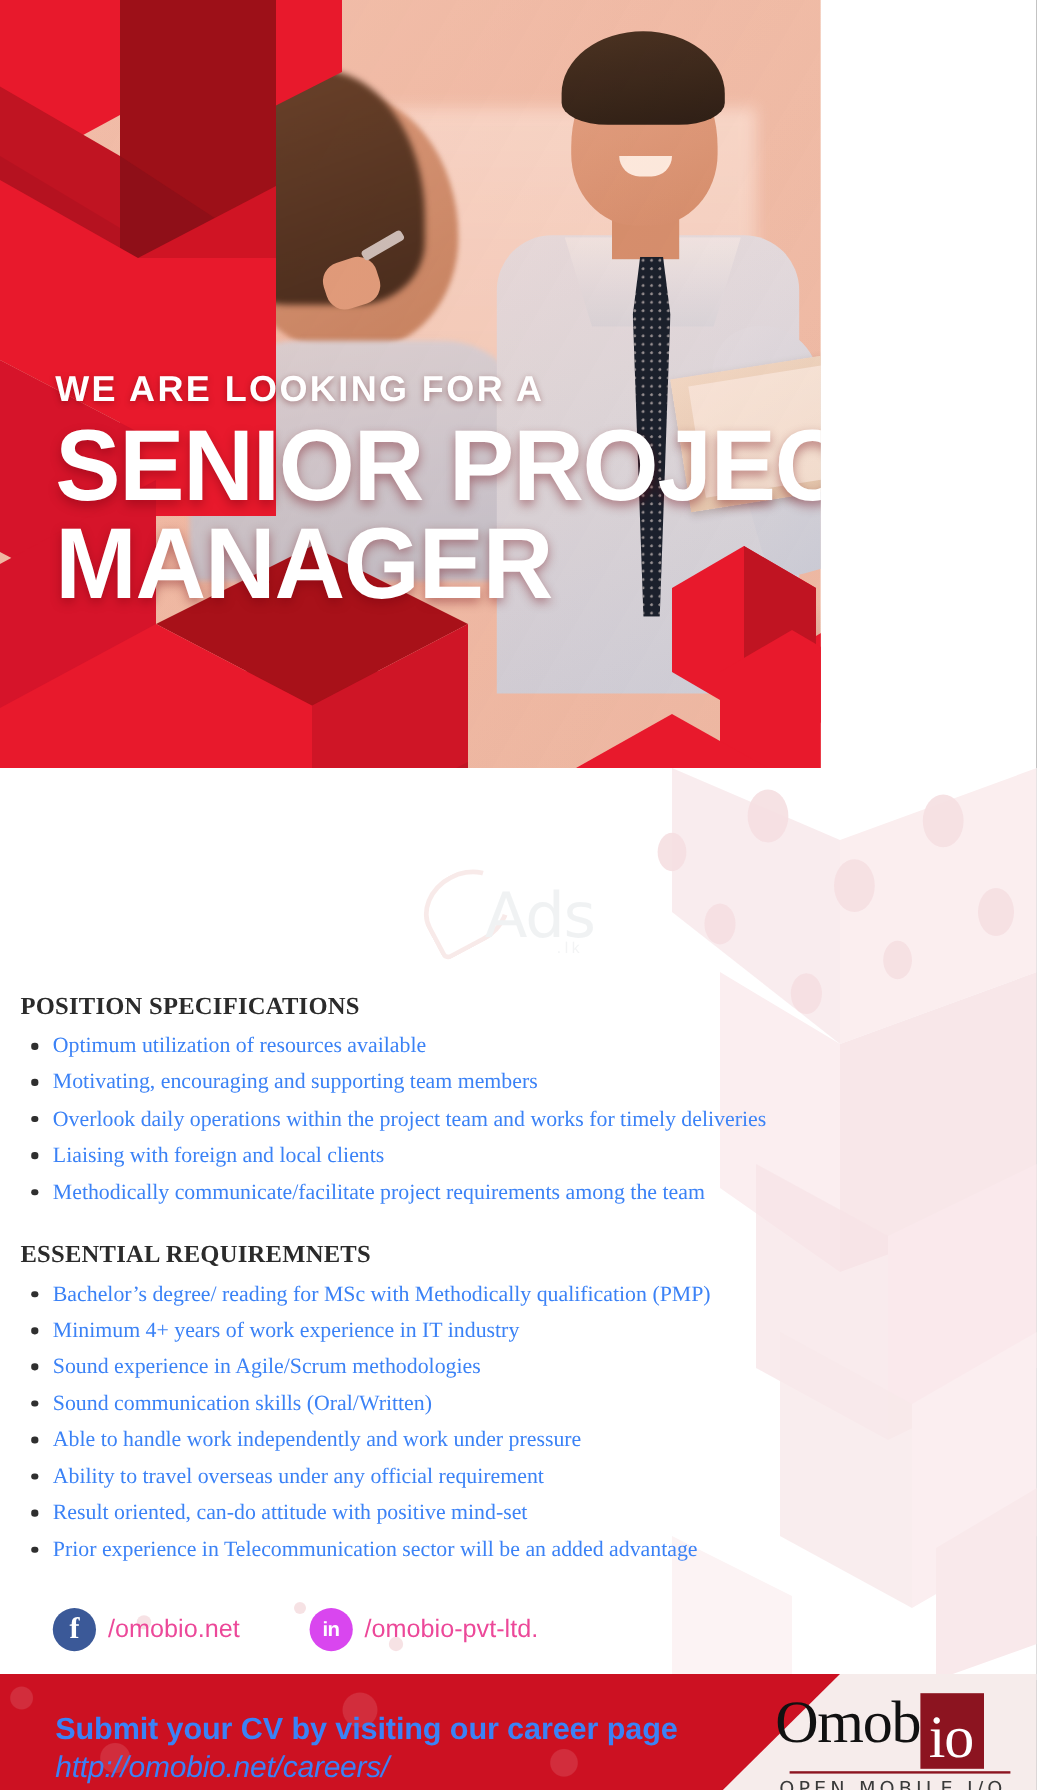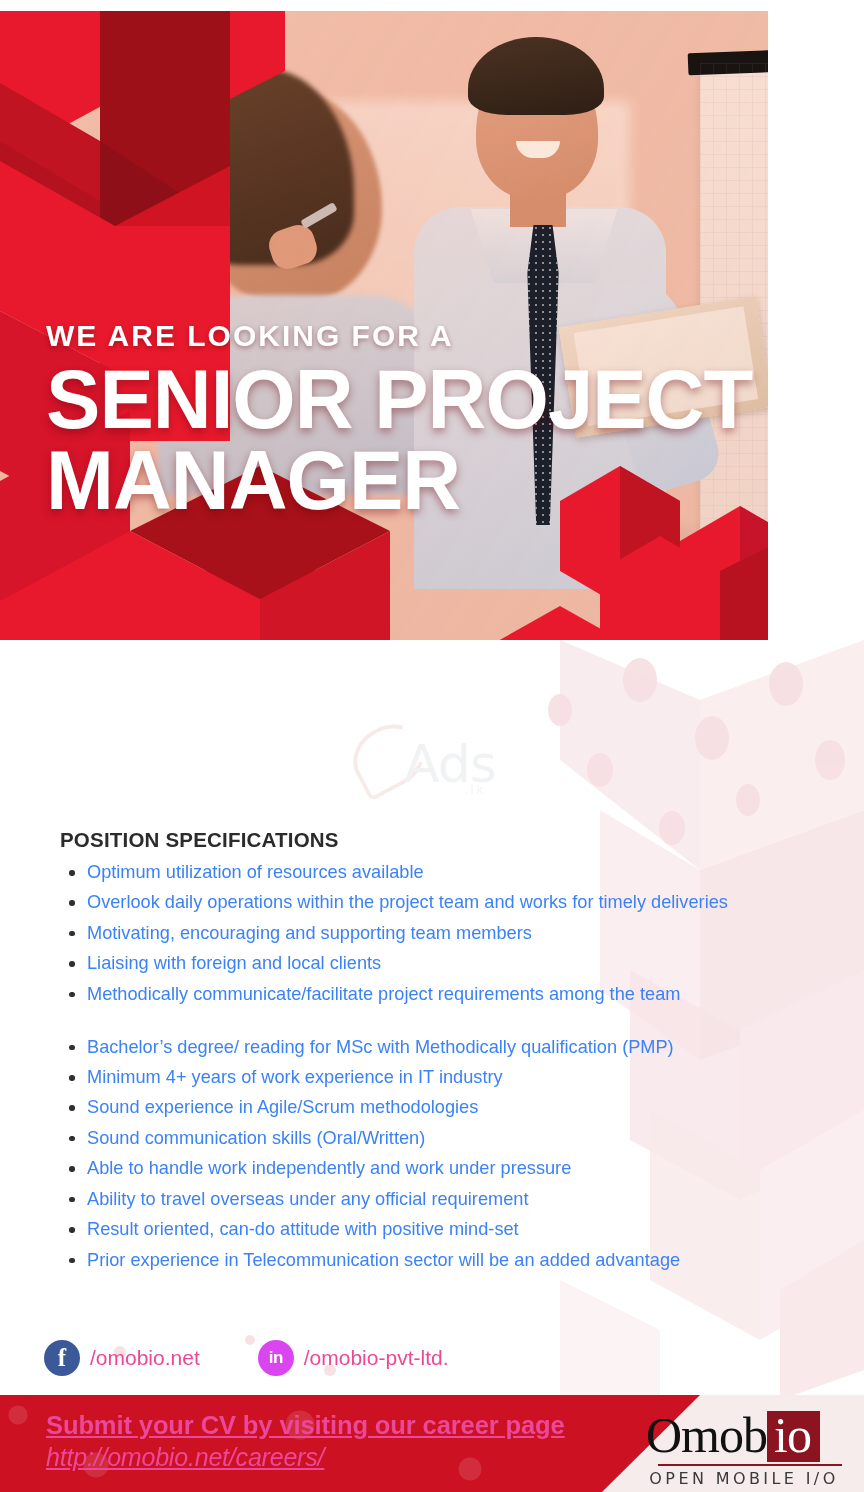--- a/index.html
+++ b/index.html
@@ -9,21 +9,21 @@
     font-family:"Liberation Sans", sans-serif;
     display:flex; justify-content:center;
   }
   .poster{
     position:relative; width:864px; height:1492px;
     background:#ffffff; overflow:hidden;
   }
 
   
   .hero{
-    position:absolute; left:0; top:11px; width:768px; height:700px;
+    position:absolute; left:0; top:0; width:684px; height:700px;
     overflow:hidden;
   }
   
   .photo{
     position:absolute; inset:0;
     background:
       
       linear-gradient(to bottom, rgba(255,255,255,0) 0 0),
       radial-gradient(ellipse 120px 60px at 640px 540px, rgba(120,80,70,.22), transparent 70%),
       linear-gradient(135deg,#f6d9cc 0%, #f3cdbc 40%, #eec0ad 100%);
@@ -175,21 +175,21 @@
     position:absolute; left:0px; top:18px; width:74px; height:62px;
     border:4px solid #e9bcb8; border-radius:50% 50% 50% 10%;
     border-right-color:transparent; transform:rotate(-28deg);
   }
 
   
   .body-bg{ position:absolute; left:0; top:640px; width:864px; height:760px; overflow:hidden; }
   .body-bg svg{ display:block; }
 
   .content{ position:absolute; left:0; top:828px; width:864px; z-index:7; }
-  .sec{ padding:0 60px; }
+  .sec{ padding:0 17px;font-family:Liberation Serif, serif; }
   .sec-title{
     font-size:20.5px; font-weight:700; color:#2b2b2b; letter-spacing:.2px;
     margin-bottom:9px;
   }
   .sec + .sec{ margin-top:30px; }
   ul{ list-style:none; }
   li{
     position:relative; padding-left:27px; margin-bottom:7.5px;
     font-size:18.2px; line-height:1.26; color:#3b82f6;
   }
@@ -224,33 +224,33 @@
     clip-path:polygon(0 0, 100% 0, 86% 100%, 0 100%);
   }
   .footer-red:after{
     content:""; position:absolute; inset:0; opacity:.12;
     background-image:
       radial-gradient(circle at 18px 20px, #fff 9px, transparent 10px),
       radial-gradient(circle at 96px 70px, #fff 12px, transparent 13px),
       radial-gradient(circle at 300px 30px, #fff 14px, transparent 15px),
       radial-gradient(circle at 470px 74px, #fff 11px, transparent 12px);
   }
-  .footer-txt{ position:absolute; left:46px; top:16px; color:#ec4899;text-decoration:underline; }
+  .footer-txt{ position:absolute; left:46px; top:32px; color:#3b82f6; }
   .cv-line{ font-size:25.5px; font-weight:700; letter-spacing:-.1px; }
   .cv-url{ font-size:25px; font-style:italic; margin-top:3px; letter-spacing:-.2px; }
 
   .logo{ position:absolute; right:22px; top:16px; width:196px; height:70px; }
   .logo-row{ display:flex; align-items:flex-start; }
   .logo-omob{
     font-family:"Liberation Serif", serif; font-size:50px; line-height:.98;
     color:#111; letter-spacing:-1px;
   }
   .logo-io{
     font-family:"Liberation Serif", serif; font-size:50px; line-height:.98;
-    color:#fff; background:#8c1420; padding:0 9px 2px 7px; letter-spacing:-1px;
+    color:#fff; background:#8c1420; padding:12px 9px 2px 7px; letter-spacing:-1px;
   }
   .logo-rule{ height:2px; background:#8c1420; margin:2px 0 3px 12px; }
   .logo-tag{
     font-size:16px; letter-spacing:3.4px; color:#3a3a3a; text-align:center;
     font-family:"DejaVu Sans", sans-serif;
   }
 </style>
 </head>
 <body>
 
@@ -367,28 +367,29 @@
       </g>
     </svg>
   </div>
 
   <div class="content">
 
     <div class="sec">
       <div class="sec-title">POSITION SPECIFICATIONS</div>
       <ul>
         <li>Optimum utilization of resources available</li>
+        <li>Motivating, encouraging and supporting team members</li>
         <li>Overlook daily operations within the project team and works for timely deliveries</li>
-        <li>Motivating, encouraging and supporting team members</li>
         <li>Liaising with foreign and local clients</li>
         <li>Methodically communicate/facilitate project requirements among the team</li>
       </ul>
     </div>
 
     <div class="sec">
+      <div class="sec-title">ESSENTIAL REQUIREMNETS</div>
       <ul>
         <li>Bachelor’s degree/ reading for MSc with Methodically qualification (PMP)</li>
         <li>Minimum 4+ years of work experience in IT industry</li>
         <li>Sound experience in Agile/Scrum methodologies</li>
         <li>Sound communication skills (Oral/Written)</li>
         <li>Able to handle work independently and work under pressure</li>
         <li>Ability to travel overseas under any official requirement</li>
         <li>Result oriented, can-do attitude with positive mind-set</li>
         <li>Prior experience in Telecommunication sector will be an added advantage</li>
       </ul>

